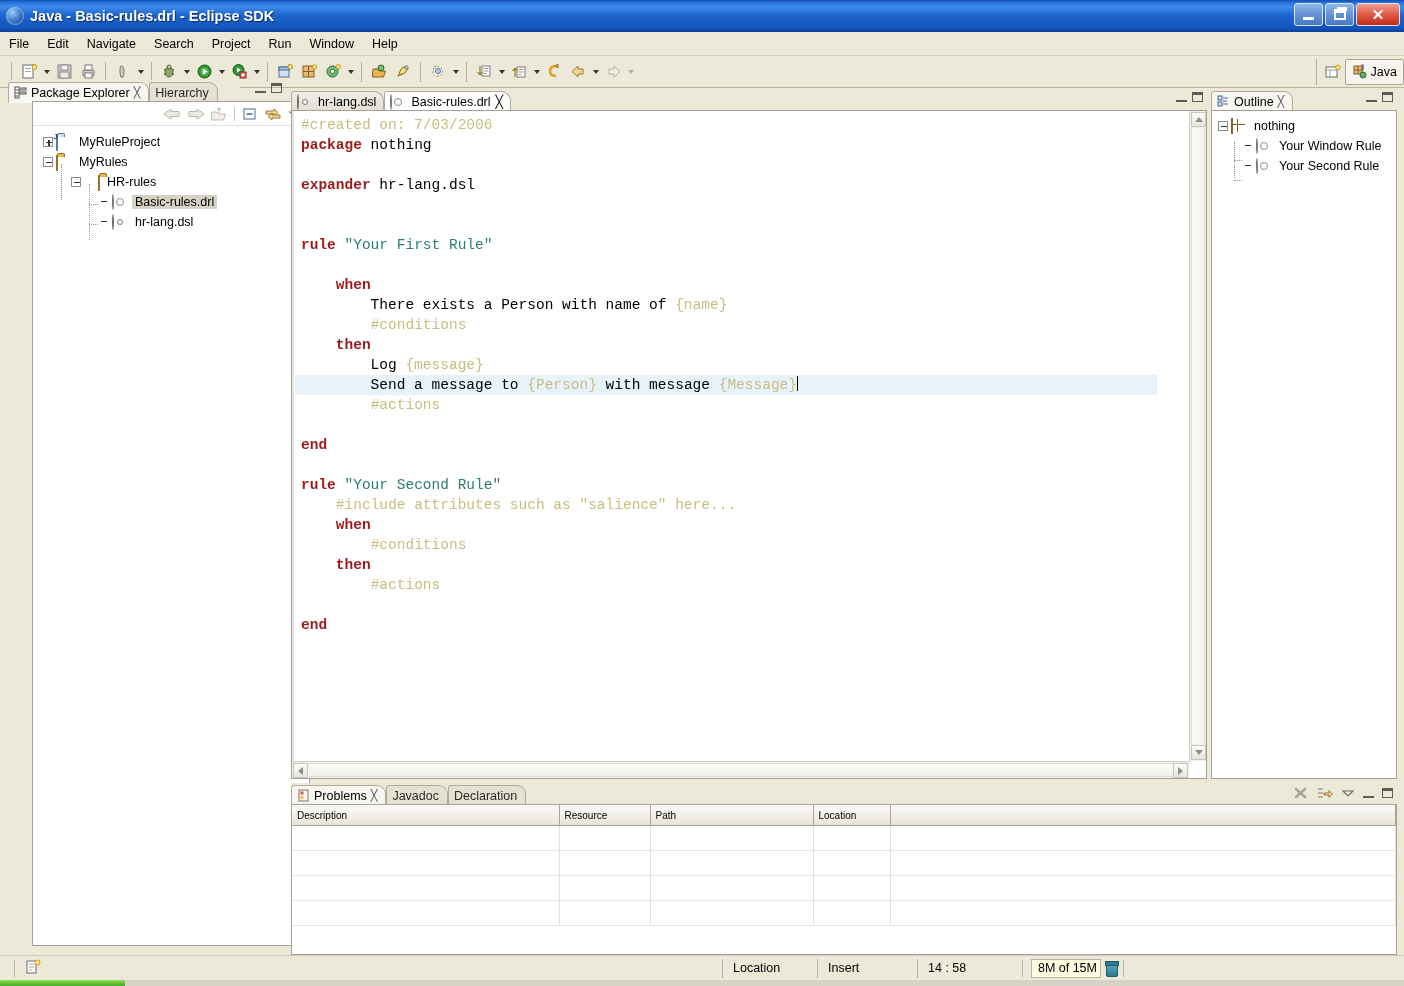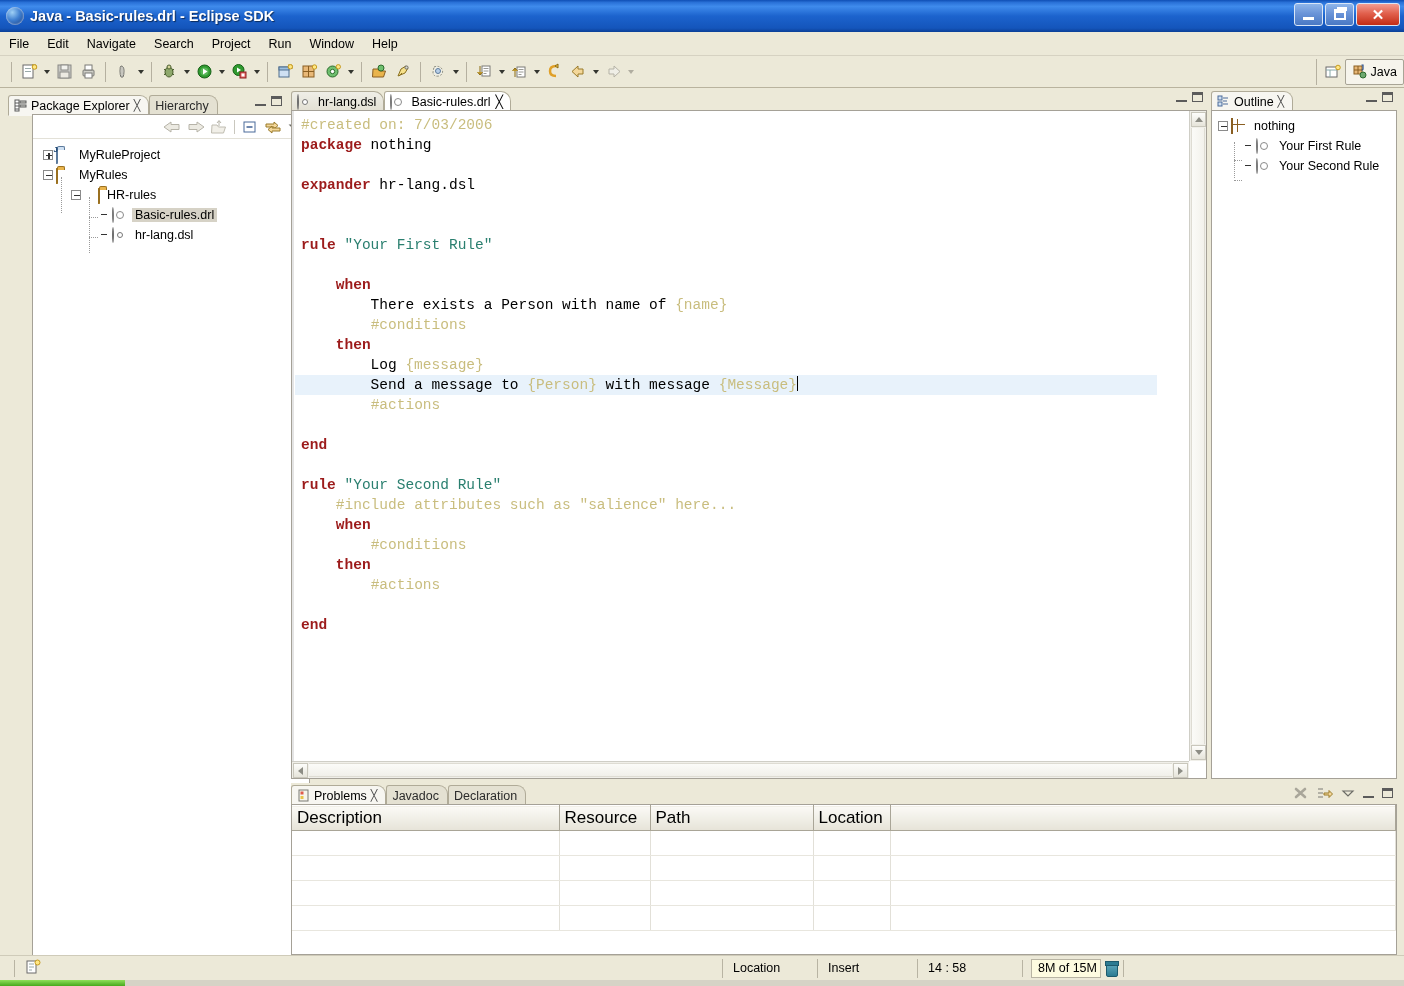--- a/index.html
+++ b/index.html
@@ -176,21 +176,21 @@
   .tri { width:0;height:0; }
   .tri.up { border-left:4px solid transparent;border-right:4px solid transparent;border-bottom:5px solid #8d8d85; }
   .tri.down { border-left:4px solid transparent;border-right:4px solid transparent;border-top:5px solid #8d8d85; }
   .tri.left { border-top:4px solid transparent;border-bottom:4px solid transparent;border-right:5px solid #8d8d85; }
   .tri.right { border-top:4px solid transparent;border-bottom:4px solid transparent;border-left:5px solid #8d8d85; }
 
   
   .psummary { height:20px; font-size:12.5px; padding:2px 0 0 6px; background:#fff; }
   .ptable { width:100%; border-collapse:collapse; table-layout:fixed; }
   .ptable th {
-    font-weight:normal; font-size:17px; text-align:left; padding:2px 5px; height:20px;
+    font-weight:normal; font-size:10px; text-align:left; padding:2px 5px; height:20px;
     background: linear-gradient(180deg,#fbfaf6,#e6e3d8);
     border-right:1px solid #a9a597; border-bottom:1px solid #a9a597; border-top:1px solid #fff;
   }
   .ptable td { height:25px; border-right:1px solid #e2e0d8; border-bottom:1px solid #e8e6de; background:#fff; }
 
   
   .statusbar {
     position:absolute; left:0; bottom:6px; width:1404px; height:25px;
     background:#ece9d8; display:flex; align-items:center; font-size:12.5px;
     border-top:1px solid #cfcbb9;
@@ -414,21 +414,21 @@
             <rect x="2" y="2" width="8" height="8" fill="#e8b878" stroke="#8a5f22"></rect>
             <path d="M2 6 h8 M6 2 v8" stroke="#8a5f22"></path>
             <circle cx="11" cy="11" r="3" fill="#6fa86f" stroke="#2d6b2d"></circle>
             <path d="M9.5 1 l1.5 0 l0 4 q0 1.2 -1.3 1.2" fill="none" stroke="#2b4f8e" stroke-width="1.2"></path>
           </svg>
         <span class="persp-label">Java</span>
       </div>
     </div>
   </div>
 
-  <div class="view" style="left:8px; top:93px; width:232px; height:866px;">
+  <div class="view" style="left:8px; top:80px; width:232px; height:866px;">
     <div class="tabstrip" style="width:278px;">
       <div class="vtab active">
         <svg width="13" height="13" viewBox="0 0 13 13">
             <rect x="1" y="1" width="4" height="11" fill="#fff" stroke="#5a5a5a"></rect>
             <path d="M1 4 h4 M1 7 h4 M1 10 h4" stroke="#5a5a5a"></path>
             <rect x="6" y="2" width="6" height="2" fill="#d8d8d0" stroke="#5a5a5a"></rect>
             <rect x="6" y="6" width="6" height="2" fill="#d8d8d0" stroke="#5a5a5a"></rect>
           </svg>
         <span>Package Explorer</span>
         <span class="closex">╳</span>
@@ -576,21 +576,21 @@
         <div class="treedash" style="left:22px; top:64px; width:8px;"></div>
 
         <div class="treerow" style="padding-left:6px;">
           <span class="exp"></span>
           <span class="ico"><span class="pkgicon"></span></span>
           <span class="lbl">nothing</span>
         </div>
         <div class="treerow" style="padding-left:31px;">
           <span class="exp none"></span>
           <span class="ico"><span class="drlicon"></span></span>
-          <span class="lbl">Your First Rule</span>
+          <span class="lbl">Your Window Rule</span>
         </div>
         <div class="treerow" style="padding-left:31px;">
           <span class="exp none"></span>
           <span class="ico"><span class="drlicon"></span></span>
           <span class="lbl">Your Second Rule</span>
         </div>
       </div>
     </div>
   </div>
 

